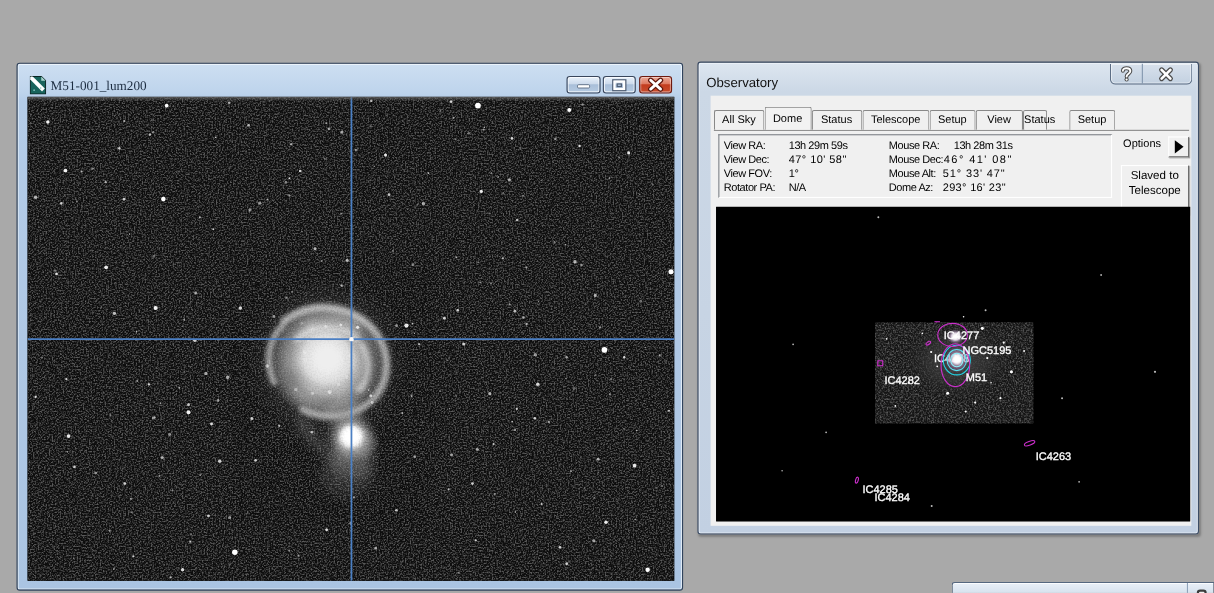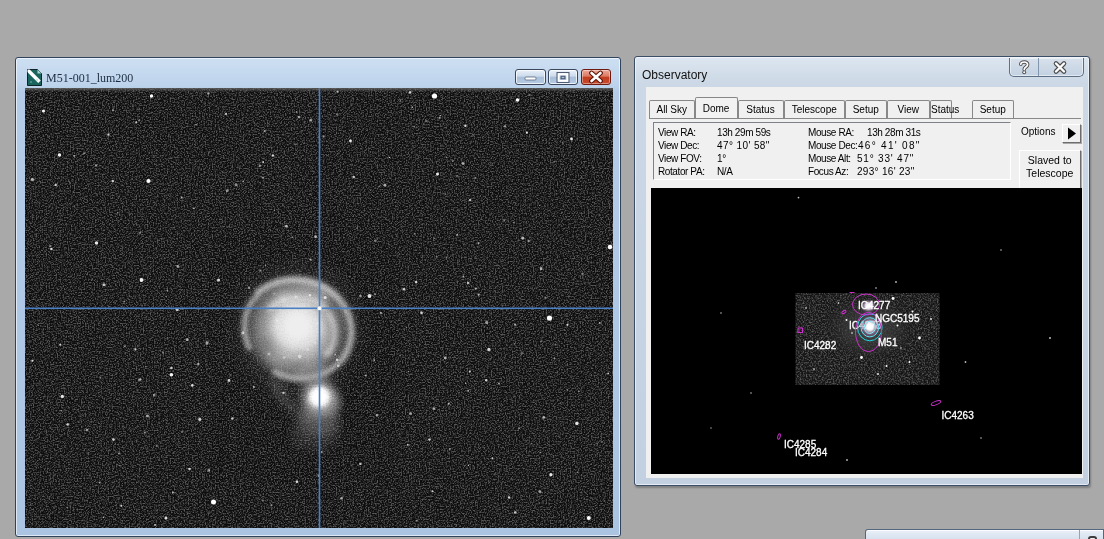--- a/index.html
+++ b/index.html
@@ -545,21 +545,21 @@
       <span class="itxt" style="left:4px;top:30px">View FOV:</span>
         <span class="itxt" style="left:63px;top:30px">1°</span>
       <span class="itxt" style="left:4px;top:43px">Rotator PA:</span>
         <span class="itxt" style="left:63px;top:43px">N/A</span>
       <span class="itxt" style="left:154px;top:4px">Mouse RA:</span>
         <span class="itxt" style="left:213px;top:4px">13h 28m 31s</span>
       <span class="itxt" style="left:154px;top:17px">Mouse Dec:</span>
         <span class="itxt" style="left:204px;top:17px;letter-spacing:1.3px">46° 41' 08"</span>
       <span class="itxt" style="left:154px;top:30px">Mouse Alt:</span>
         <span class="itxt" style="left:203px;top:30px;letter-spacing:.8px">51° 33' 47"</span>
-      <span class="itxt" style="left:154px;top:43px">Focus Az:</span>
+      <span class="itxt" style="left:154px;top:43px">Dome Az:</span>
         <span class="itxt" style="left:203px;top:43px;letter-spacing:.3px">293° 16' 23"</span>
     </div>
     <div class="abs" id="optlbl">Options</div>
     <div class="abs" id="optbtn"><svg width="17" height="17">
           <path d="M 5 2.5 L 13 8.5 L 5 14.5 z" fill="#000"></path>
         </svg></div>
     <div class="abs" id="slaved">Slaved to<br>Telescope</div>
 
     <svg class="abs" id="map" width="431" height="286" viewBox="0 0 431 286">
       <defs>

